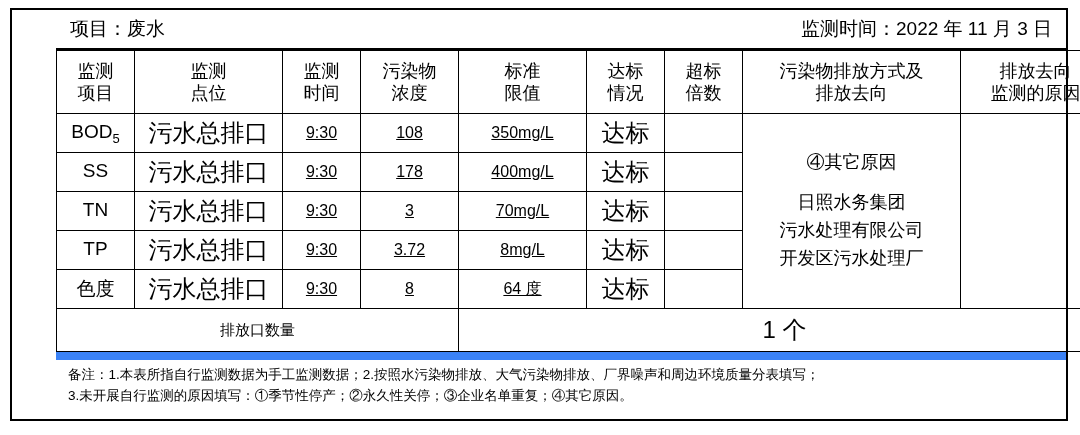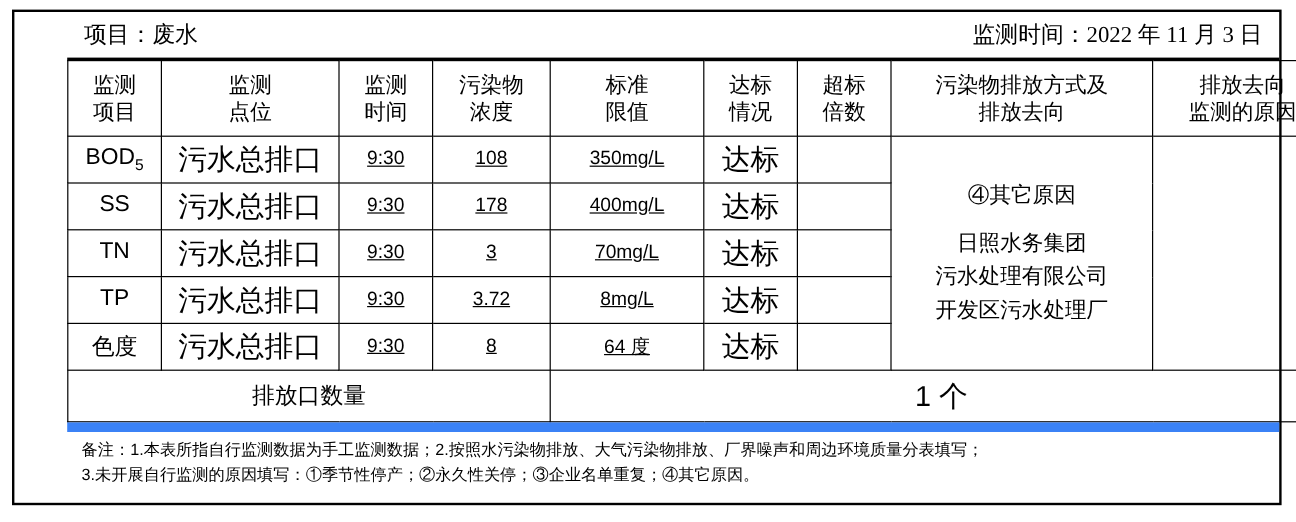--- a/index.html
+++ b/index.html
@@ -32,21 +32,21 @@
     border-bottom: 2px solid #000;
     padding: 5px 14px 6px 14px;
     box-sizing: border-box;
     height: 40px;
     font-size: 19px;
   }
   .header-left, .header-right {
     white-space: nowrap;
   }
   .header-right .date-num {
-    font-family: Liberation Serif, serif;
+    font-family: Liberation Sans, sans-serif;
   }
   
   table {
     border-collapse: collapse;
     width: 100%;
     table-layout: fixed;
   }
   td, th {
     border: 1.5px solid #000;
     text-align: center;
@@ -62,21 +62,21 @@
   .sub { font-size: 13px; vertical-align: sub; }
   .num-cell { font-family: "Liberation Sans", sans-serif; font-size: 16px; text-decoration: underline; }
   .discharge-cell {
     line-height: 1.55;
     font-size: 18px;
     padding: 4px 6px;
   }
   .discharge-cell .gap { display: block; height: 12px; }
   .outlet-label-cell {
     height: 42px;
-    font-size: 19px;
+    font-size: 15px;
   }
   .outlet-count-cell {
     height: 42px;
     font-size: 24px;
   }
   
   .notes {
     border-top: 8px solid #3b82f6;
     padding: 5px 10px 4px 12px;
     font-size: 13.5px;

